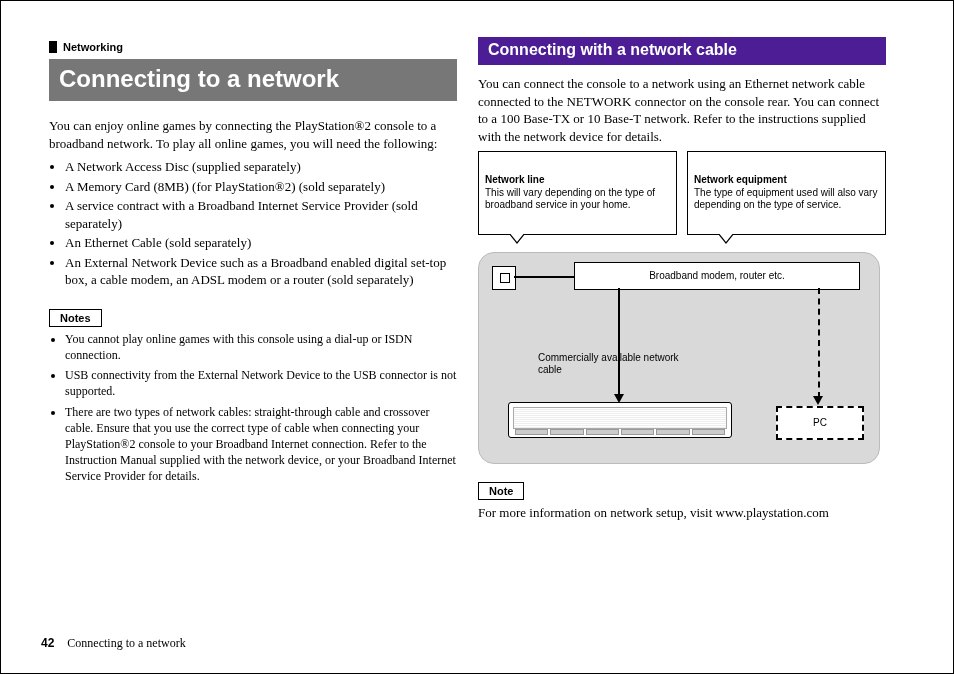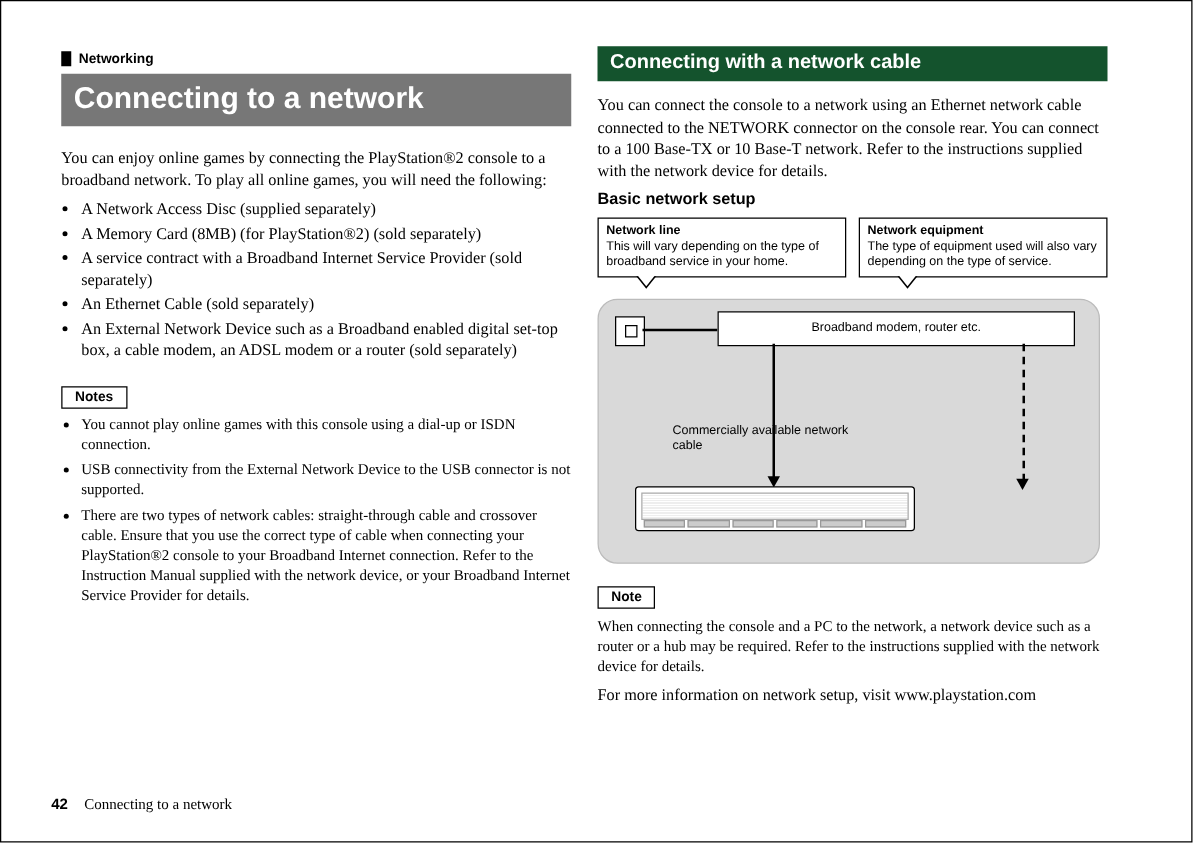--- a/index.html
+++ b/index.html
@@ -38,21 +38,21 @@
   .h1 {
     background: #777;
     color: #fff;
     font-family: Arial, Helvetica, sans-serif;
     font-weight: 900;
     font-size: 24px;
     padding: 6px 10px 8px 10px;
     margin: 0 0 16px 0;
   }
   .h2 {
-    background: #14532d;
+    background: #4c1d95;
     color: #fff;
     font-family: Arial, Helvetica, sans-serif;
     font-weight: 900;
     font-size: 16px;
     padding: 4px 10px 6px 10px;
     margin: 0 0 10px 0;
   }
   p.body {
     font-size: 13px;
     line-height: 1.35;
@@ -96,21 +96,21 @@
 
   
   .callout-row { display: flex; gap: 10px; margin-bottom: -1px; }
   .callout {
     position: relative;
     flex: 1;
     border: 1px solid #000;
     font-family: Arial, Helvetica, sans-serif;
     font-size: 10px;
     line-height: 1.25;
-    padding: 4px 6px;
+    padding: 22px 6px;
     background: #fff;
   }
   .callout b { font-size: 10px; }
   .callout .tail, .callout .tail2 {
     position: absolute;
     bottom: -10px;
     left: 30px;
     width: 0; height: 0;
     border-left: 8px solid transparent;
     border-right: 8px solid transparent;
@@ -261,21 +261,20 @@
       <ul class="notes">
         <li>You cannot play online games with this console using a dial-up or ISDN connection.</li>
         <li>USB connectivity from the External Network Device to the USB connector is not supported.</li>
         <li>There are two types of network cables: straight-through cable and crossover cable. Ensure that you use the correct type of cable when connecting your PlayStation®2 console to your Broadband Internet connection. Refer to the Instruction Manual supplied with the network device, or your Broadband Internet Service Provider for details.</li>
       </ul>
     </div>
 
     <div class="col">
       <div class="h2">Connecting with a network cable</div>
       <p class="body">You can connect the console to a network using an Ethernet network cable connected to the NETWORK connector on the console rear. You can connect to a 100 Base-TX or 10 Base-T network. Refer to the instructions supplied with the network device for details.</p>
-      <div class="h3">Basic network setup</div>
 
       <div class="callout-row">
         <div class="callout">
           <b>Network line</b><br>
           <span>This will vary depending on the type of broadband service in your home.</span>
           <div class="tail"></div><div class="tail2"></div>
         </div>
         <div class="callout">
           <b>Network equipment</b><br>
           <span>The type of equipment used will also vary depending on the type of service.</span>
@@ -299,24 +298,24 @@
         <div class="console">
           <div class="console-ports">
               <span></span>
               <span></span>
               <span></span>
               <span></span>
               <span></span>
               <span></span>
             </div>
         </div>
+        <div class="pc-box">PC</div>
       </div>
 
       <div class="notes-label" style="margin-top:10px;">Note</div>
-      <p class="note2body">When connecting the console and a PC to the network, a network device such as a router or a hub may be required. Refer to the instructions supplied with the network device for details.</p>
       <p class="body">For more information on network setup, visit www.playstation.com</p>
     </div>
   </div>
 
   <div class="footer">
     <b>42</b>
     <span>Connecting to a network</span>
   </div>
 </div>
 

